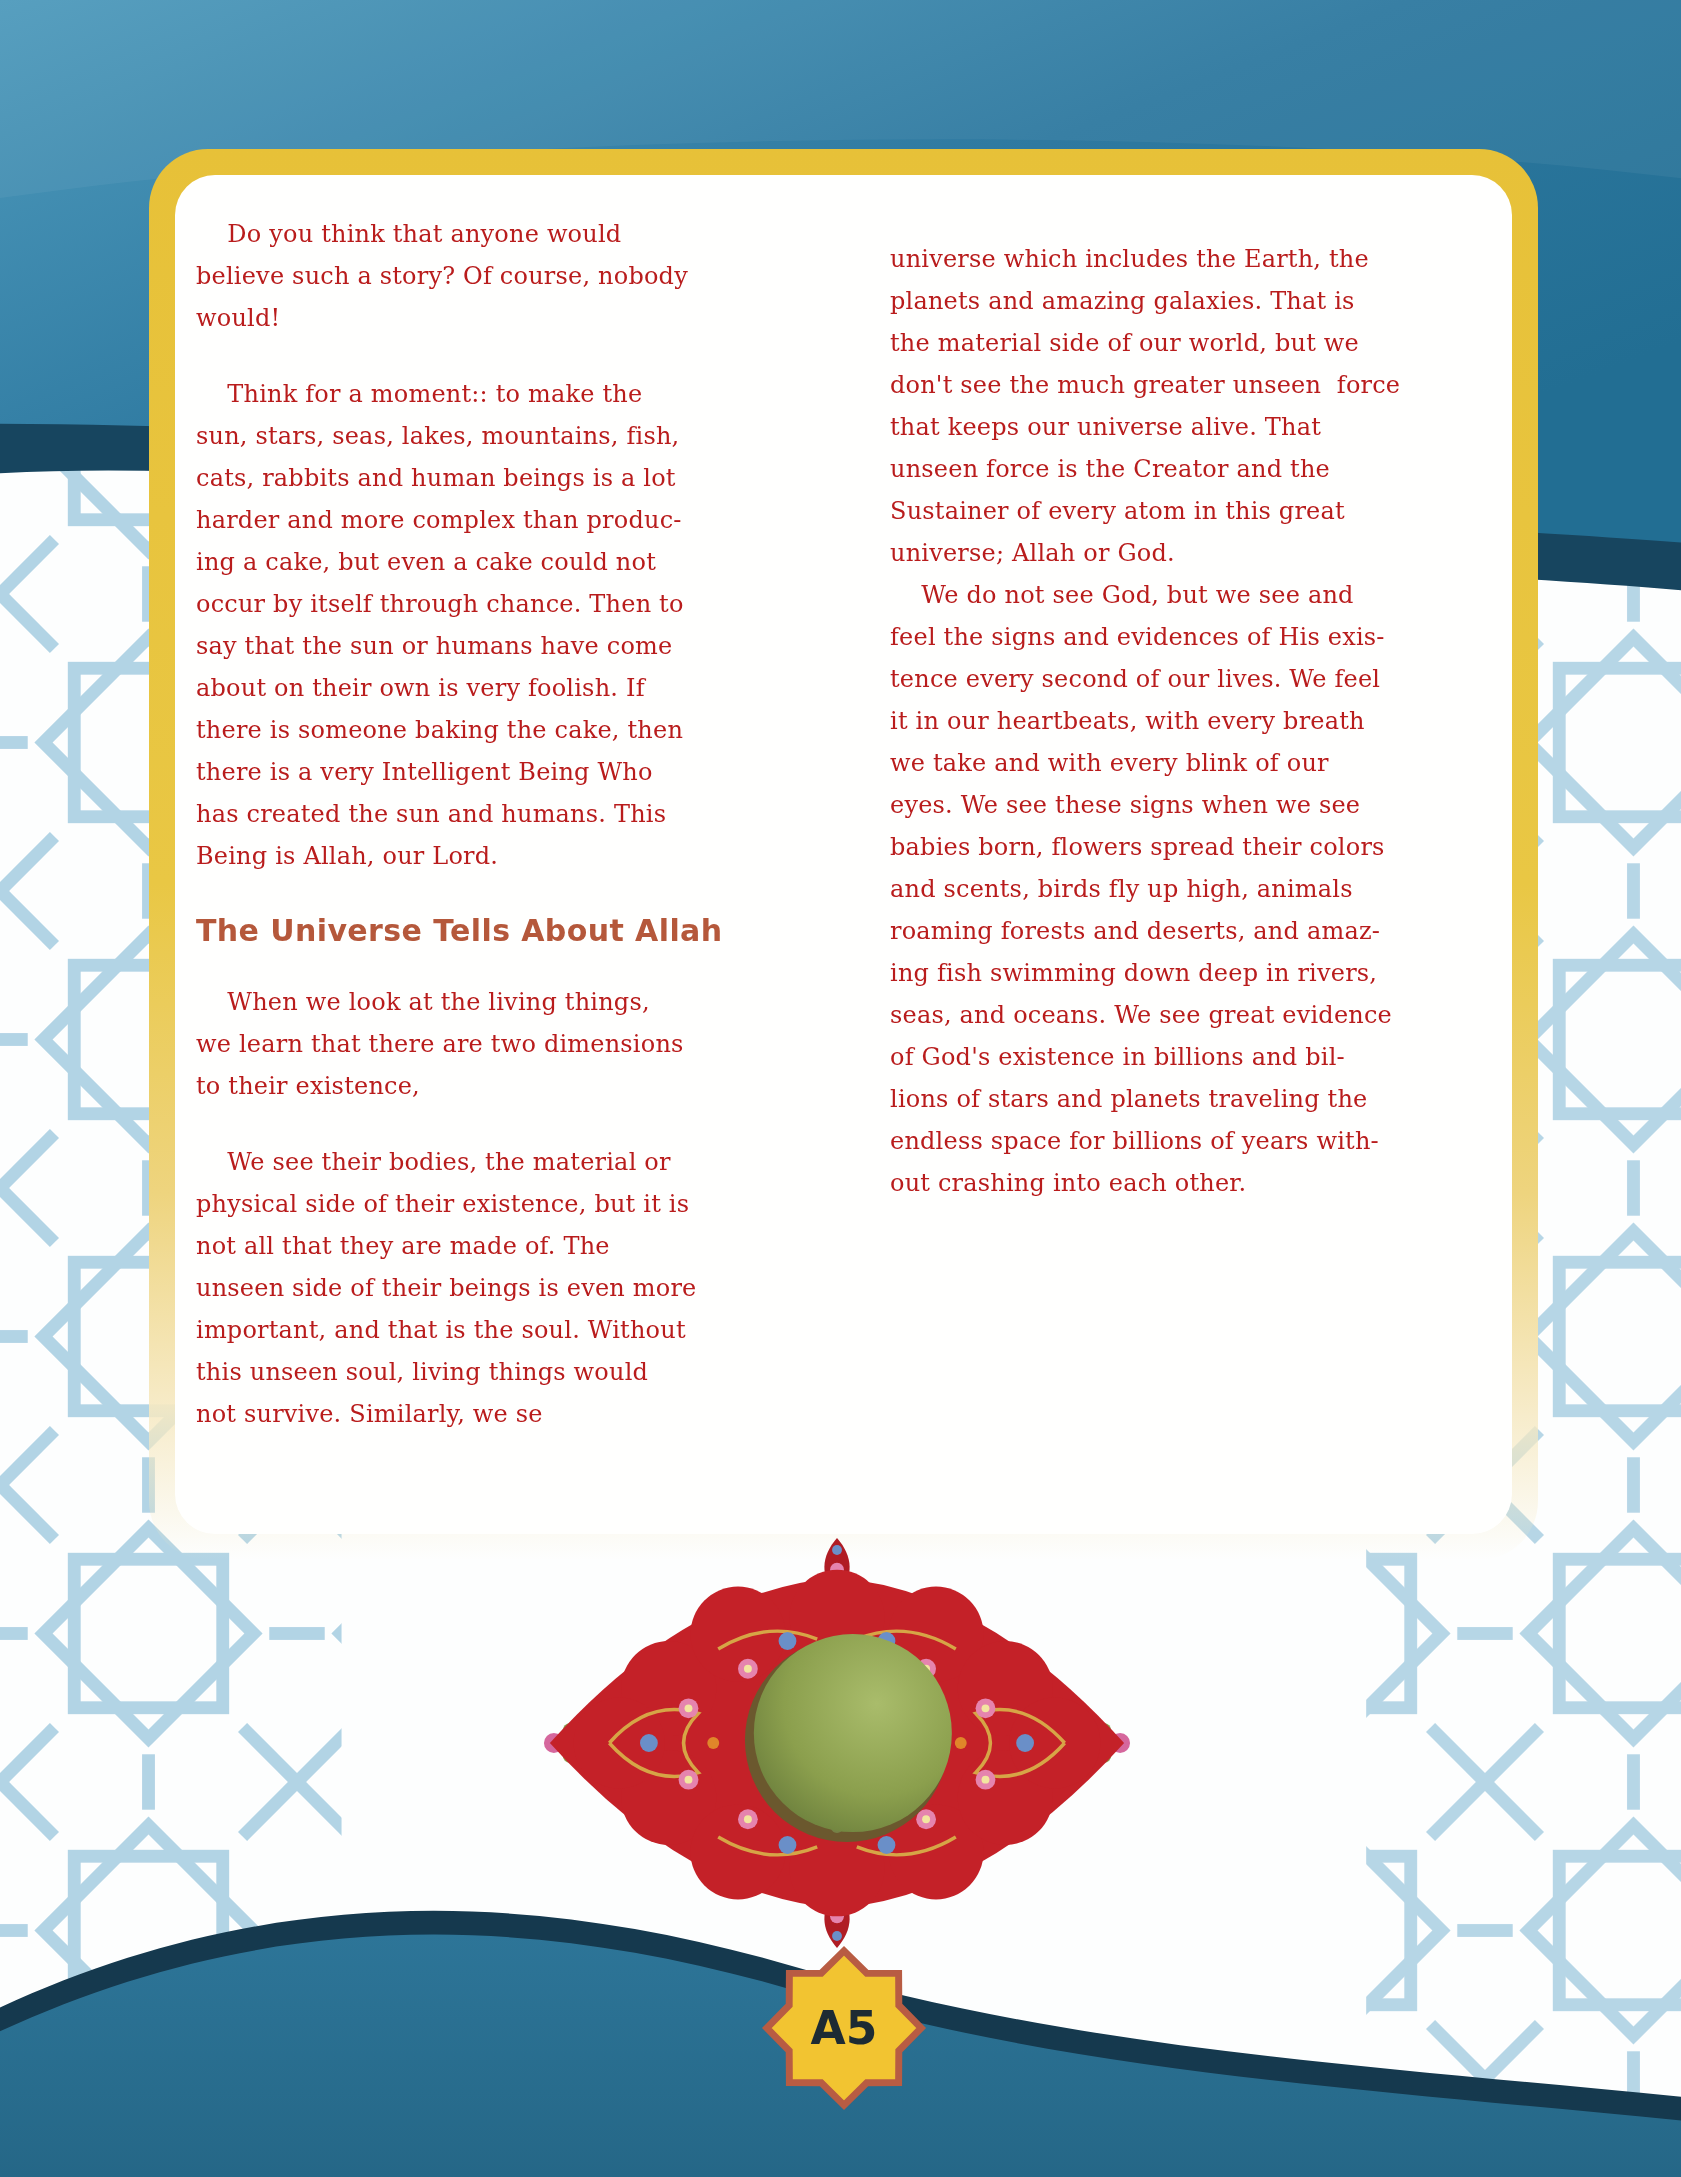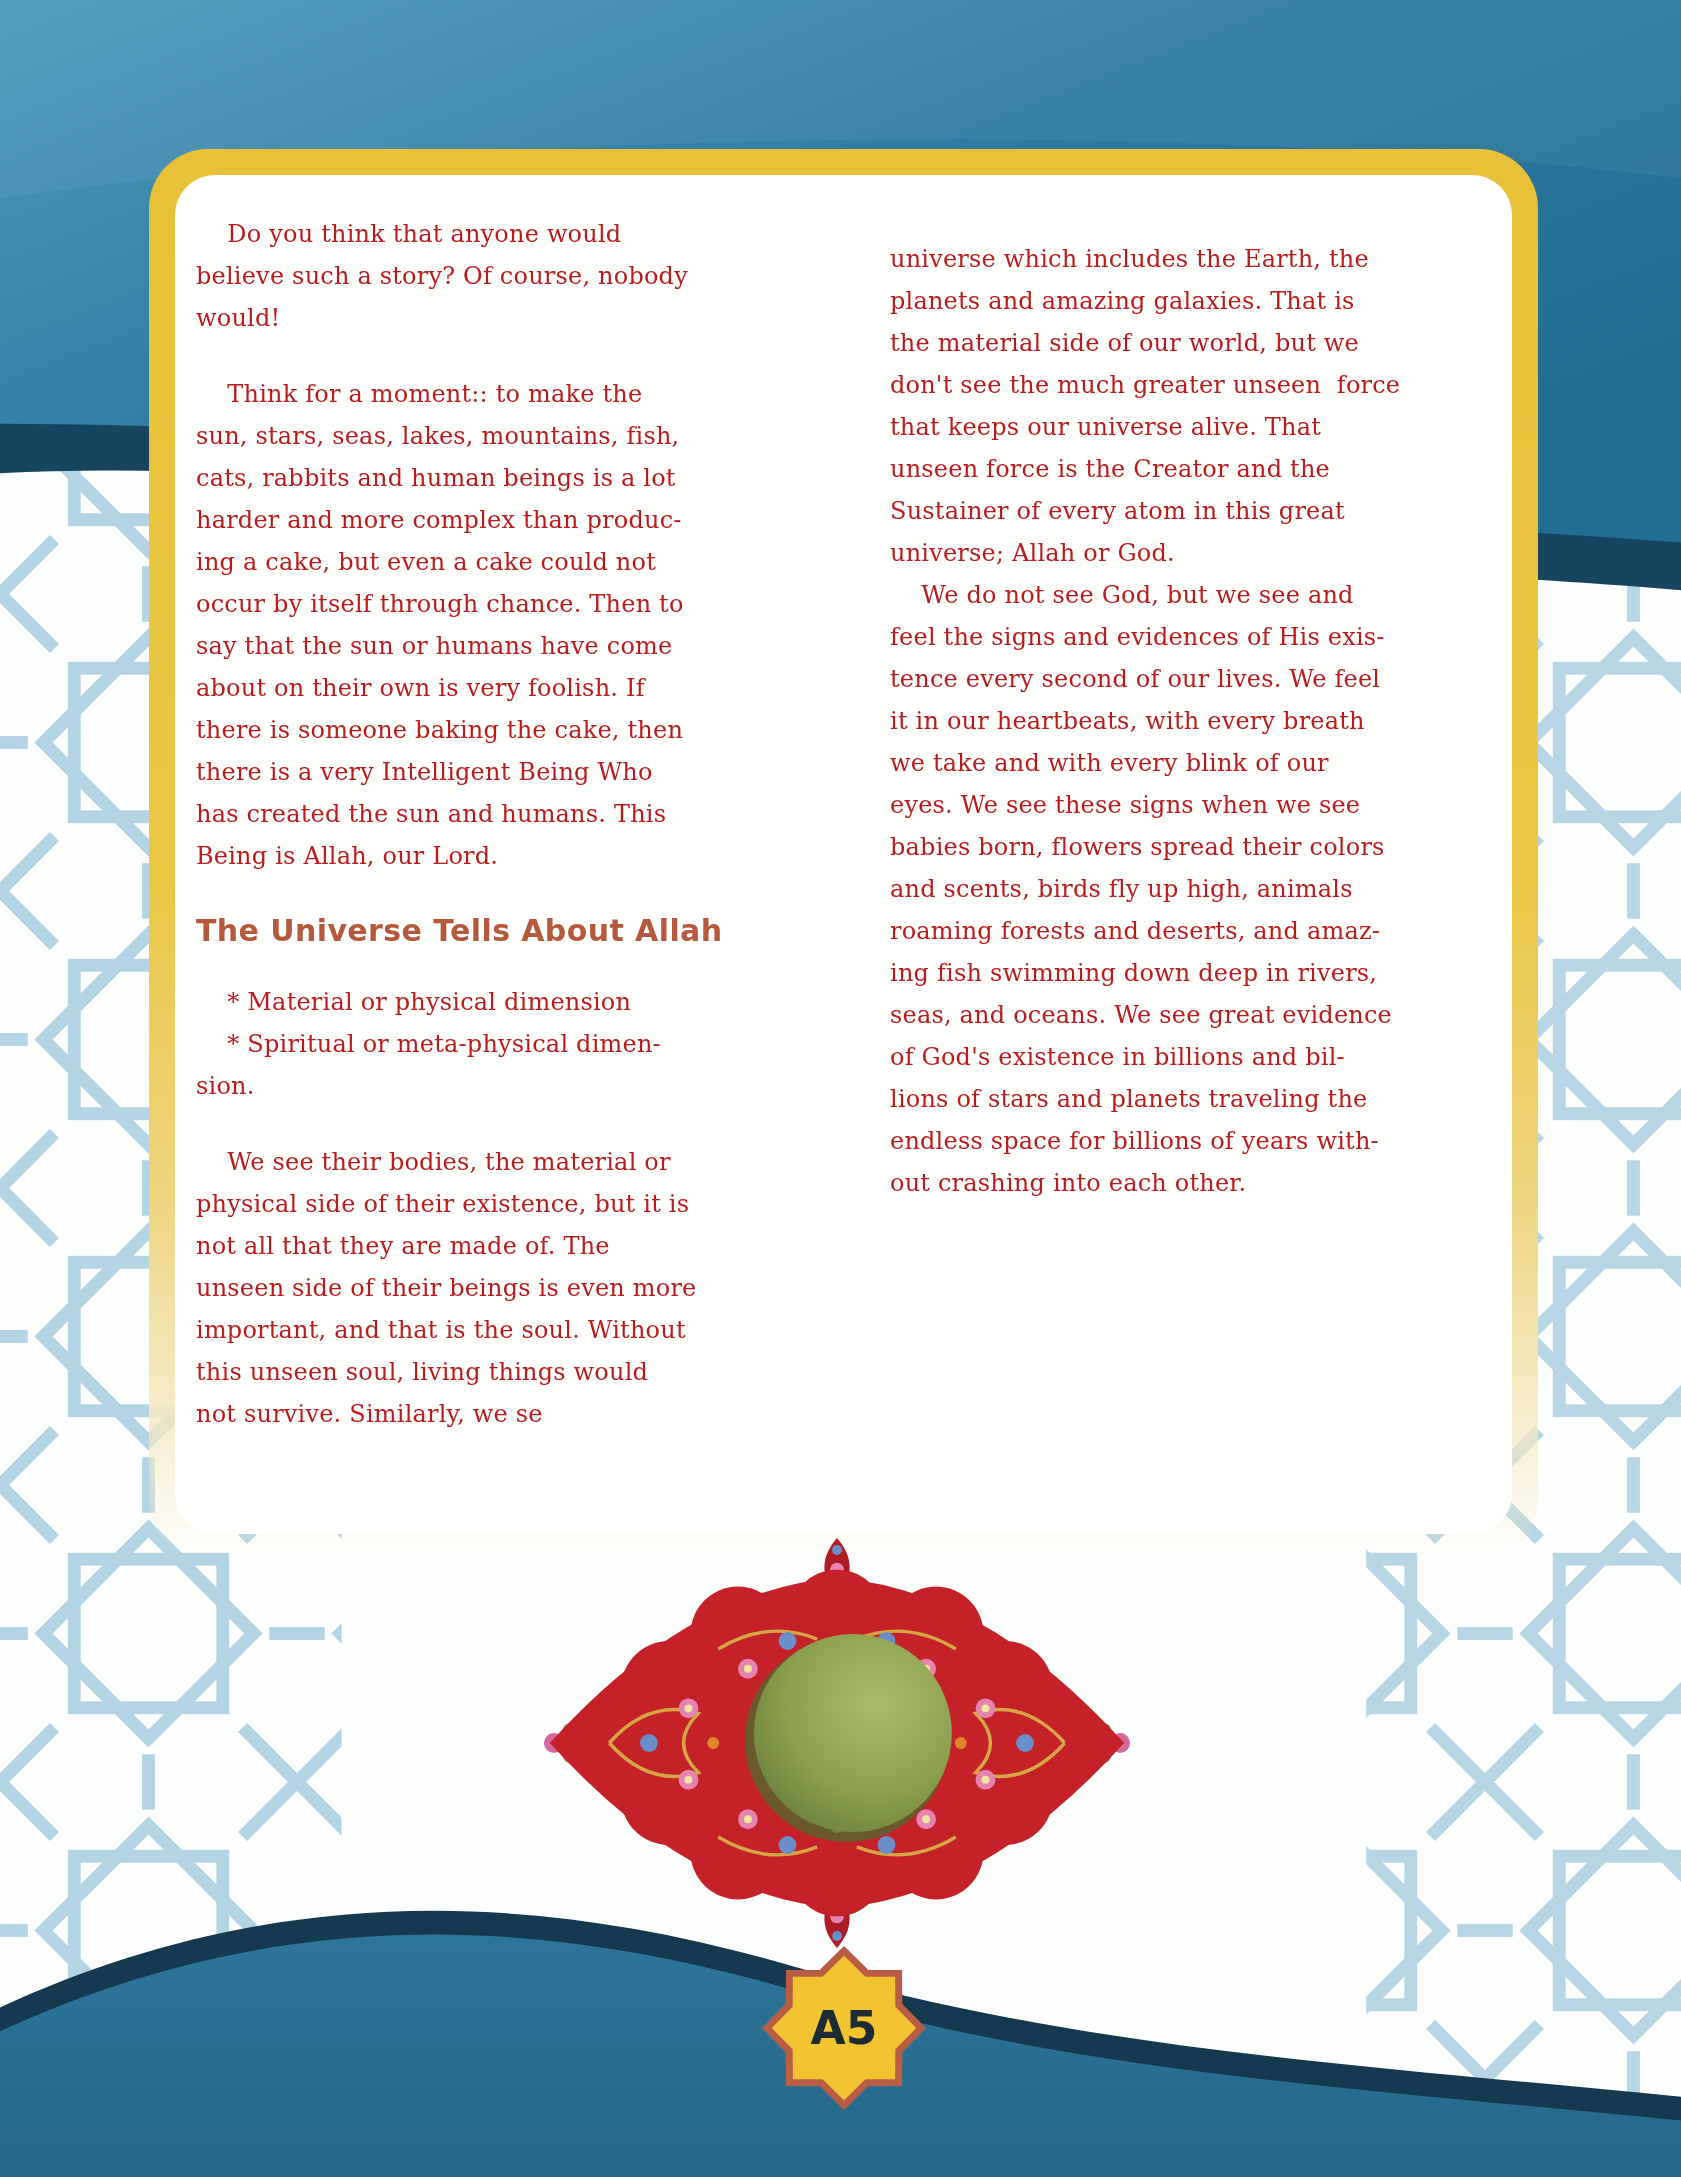--- a/index.html
+++ b/index.html
@@ -102,23 +102,23 @@
 harder and more complex than produc-
 ing a cake, but even a cake could not
 occur by itself through chance. Then to
 say that the sun or humans have come
 about on their own is very foolish. If
 there is someone baking the cake, then
 there is a very Intelligent Being Who
 has created the sun and humans. This
 Being is Allah, our Lord.</p>
       <h2 class="section">The Universe Tells About Allah</h2>
-      <p class="body">    * Material or physical dimension
-    * Spiritual or meta-physical dimen-
-sion.</p>
+      <p class="body">    When we look at the living things,
+we learn that there are two dimensions
+to their existence,</p>
       <p class="body">    We see their bodies, the material or
 physical side of their existence, but it is
 not all that they are made of. The
 unseen side of their beings is even more
 important, and that is the soul. Without
 this unseen soul, living things would
 not survive. Similarly, we se</p>
     </div>
 
     <div class="col col-right">

